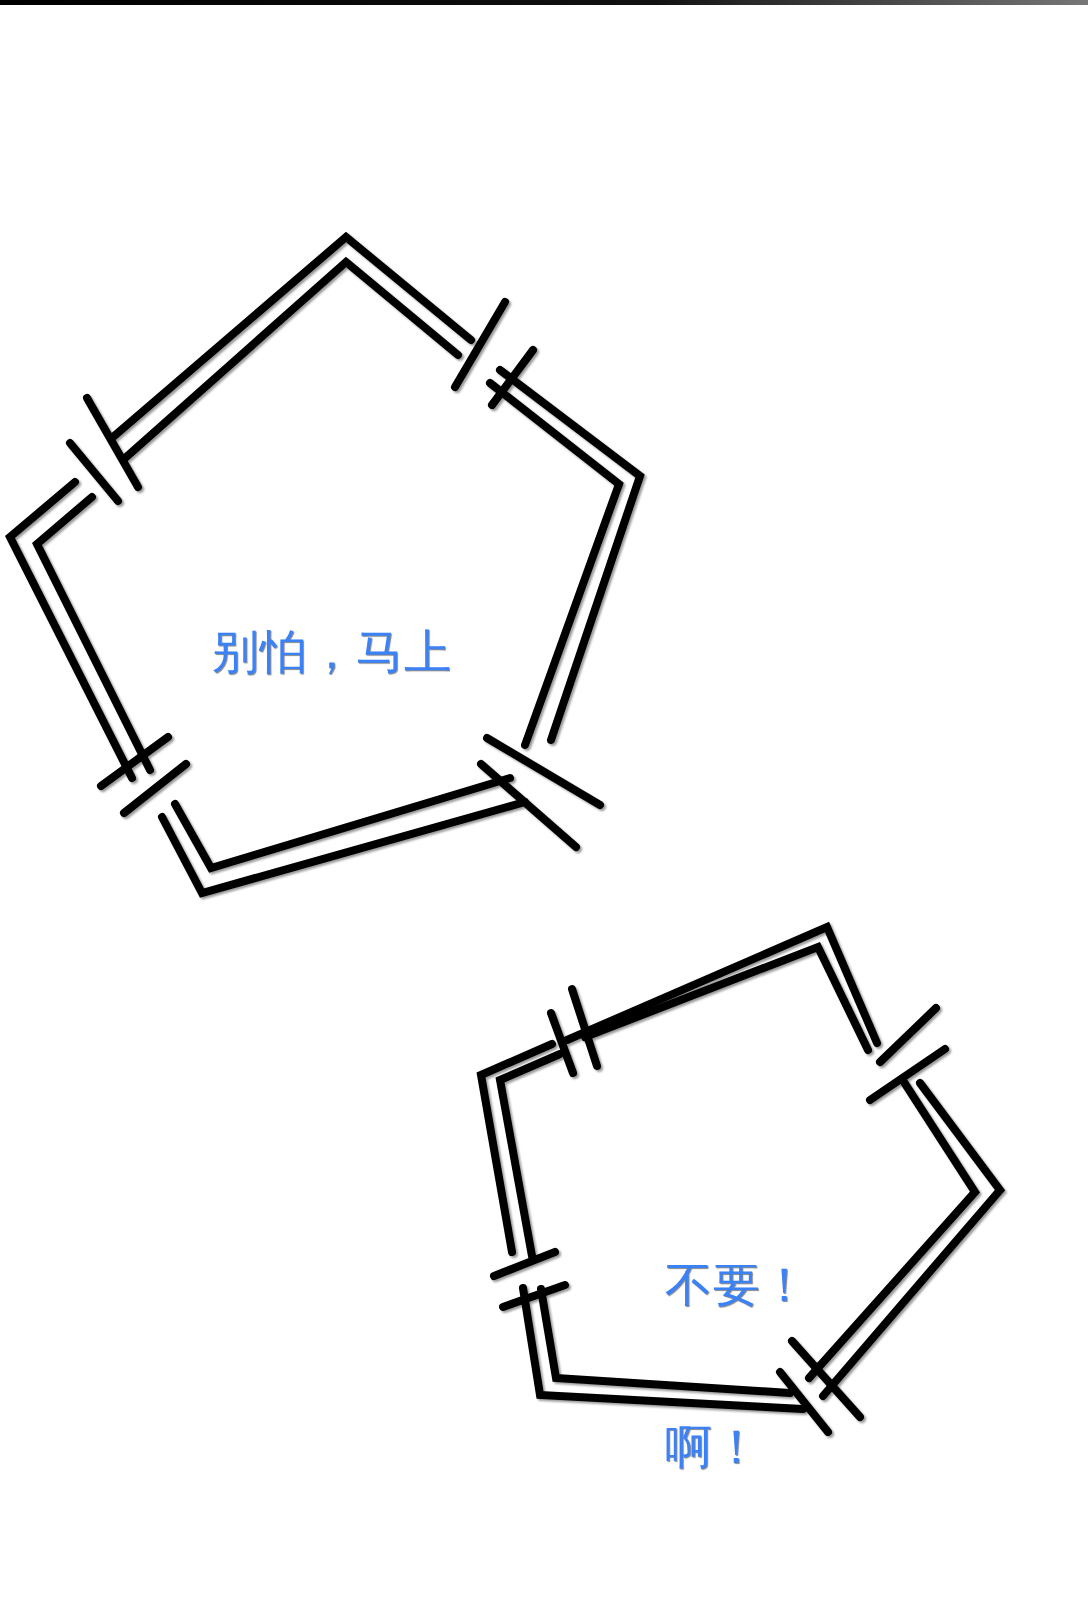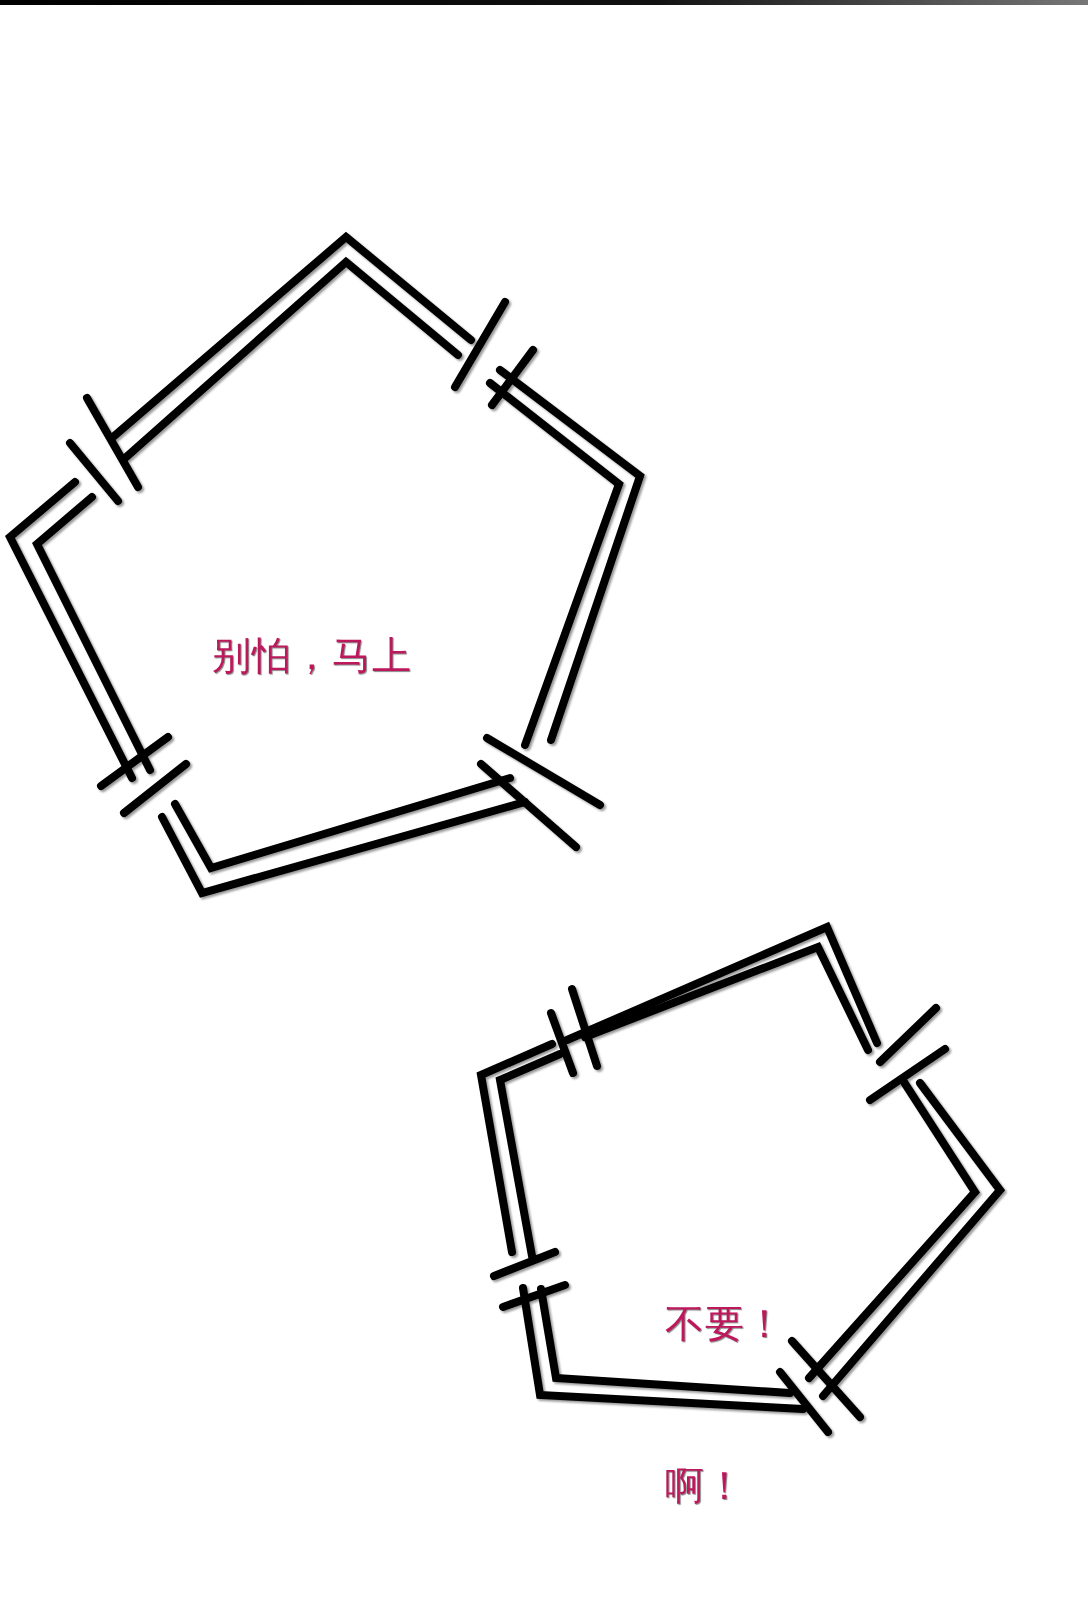--- a/index.html
+++ b/index.html
@@ -1,27 +1,27 @@
 <!DOCTYPE html>
 <html><head>
 <meta charset="utf-8">
 <style>
   html, body { margin: 0; padding: 0; background: #ffffff; }
   body { width: 1088px; height: 1612px; position: relative; overflow: hidden; }
   .top-bar { position: absolute; left: 0; top: 0; width: 1088px; height: 5px; background: linear-gradient(to right, #000 0%, #111 60%, #777 100%); }
   svg.bubbles { position: absolute; left: 0; top: 0; }
   .bubble-text {
     position: absolute;
-    font-family: Liberation Sans, sans-serif;
-    font-size: 39px; line-height: 54px; color: #be185d;
+    font-family: Liberation Mono, monospace;
+    font-size: 47px; line-height: 54px; color: #3b82f6;
     text-shadow: 1px 1px 1px #888;
     white-space: pre;
   }
   #text1 { left: 212px; top: 521px; letter-spacing: 1px; }
-  #text2 { left: 665px; top: 1189px; letter-spacing: 1px; }
+  #text2 { left: 665px; top: 1154px; letter-spacing: 1px; }
   .line { display: block; }
 </style>
 </head>
 <body>
 
 <div class="top-bar"></div>
 
 <svg class="bubbles" width="1088" height="1612" viewBox="0 0 1088 1612">
   <g fill="none" stroke="#000" stroke-width="8" stroke-linecap="round" stroke-linejoin="miter" style="filter: drop-shadow(2px 2px 1px #999);">
 

